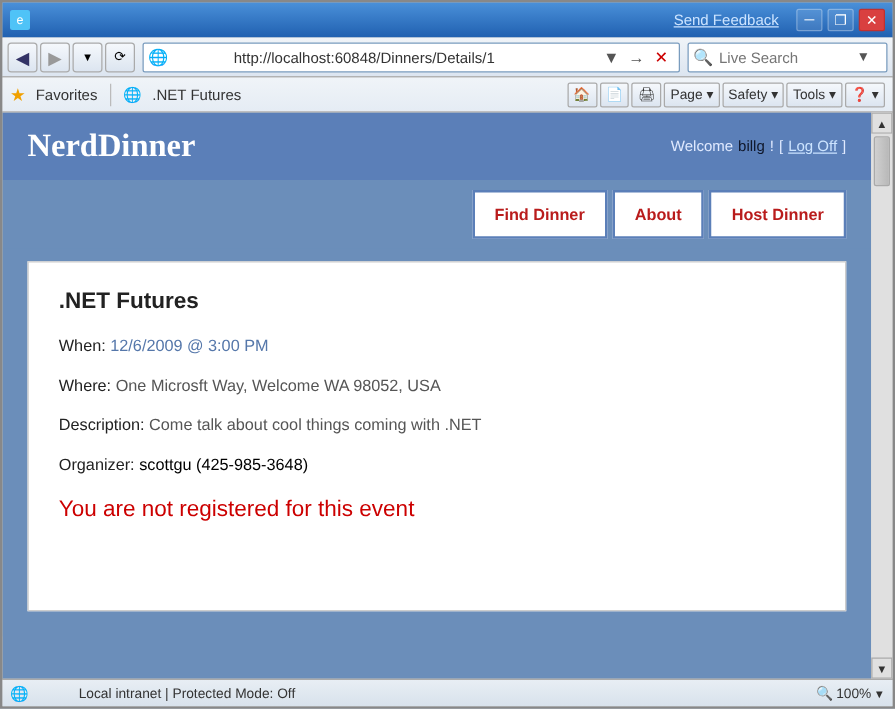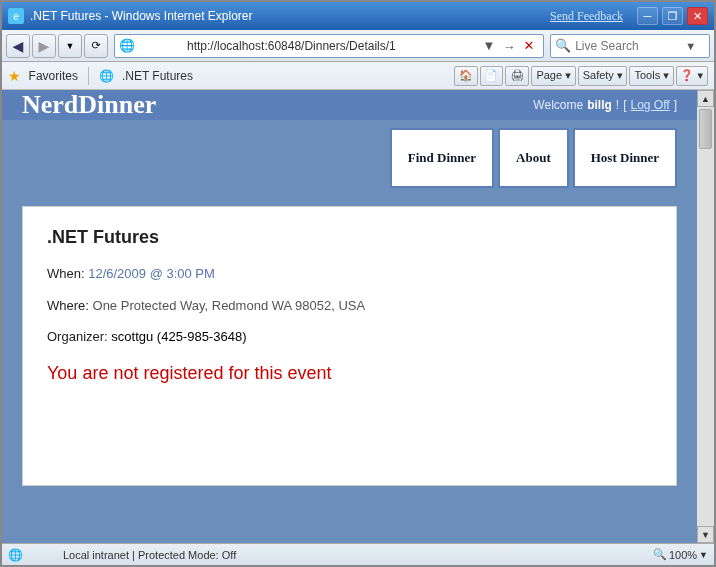--- a/index.html
+++ b/index.html
@@ -12,21 +12,21 @@
     .titlebar {
       background: linear-gradient(to bottom, #4a90d9, #2060b0);
       height: 28px; display: flex; align-items: center; justify-content: space-between; padding: 0 6px; flex-shrink: 0;
     }
     .titlebar-left { display: flex; align-items: center; gap: 6px; }
     .titlebar-icon { width: 16px; height: 16px; background: #4fc3f7; border-radius: 2px; display: flex; align-items: center; justify-content: center; font-size: 10px; color: white; }
     .titlebar-text { color: white; font-size: 12px; font-weight: normal; }
     .titlebar-right { display: flex; align-items: center; gap: 4px; }
     .titlebar-btn { width: 21px; height: 18px; display: flex; align-items: center; justify-content: center; font-size: 11px; color: white; cursor: pointer; border: 1px solid rgba(255,255,255,0.3); background: rgba(255,255,255,0.1); border-radius: 2px; }
     .titlebar-btn.close { background: #d94040; border-color: #c03030; }
-    .send-feedback { color: #cce4ff; font-size: 12px; text-decoration: underline; cursor: pointer; margin-right: 10px; font-family: Liberation Serif, serif; }
+    .send-feedback { color: #cce4ff; font-size: 12px; text-decoration: underline; cursor: pointer; margin-right: 10px; }
 
     
     .navbar {
       background: linear-gradient(to bottom, #f0f4f8, #dce5f0);
       height: 32px; display: flex; align-items: center; padding: 0 4px; gap: 2px; flex-shrink: 0; border-bottom: 1px solid #aaa;
     }
     .nav-btn { height: 24px; min-width: 24px; padding: 0 4px; display: flex; align-items: center; justify-content: center; background: linear-gradient(to bottom, #f5f8fc, #dce5f0); border: 1px solid #aaa; border-radius: 3px; cursor: pointer; font-size: 12px; }
     .nav-back { font-size: 14px; color: #336; }
     .nav-forward { font-size: 14px; color: #999; }
     .nav-refresh { font-size: 11px; }
@@ -74,31 +74,31 @@
     .statusbar {
       background: linear-gradient(to bottom, #e8eef4, #d8e2ec);
       height: 22px; display: flex; align-items: center; padding: 0 6px; border-top: 1px solid #aaa; flex-shrink: 0; gap: 8px;
     }
     .status-icon { font-size: 12px; color: #4a7fb5; }
     .status-text { font-size: 11px; color: #333; flex: 1; margin-left: 32px; }
     .status-zoom { font-size: 11px; color: #333; display: flex; align-items: center; gap: 2px; }
 
     
     .nd-header {
-      background: #5b7fb8; padding: 0 20px; display: flex; align-items: center; justify-content: space-between;
+      background: #5b7fb8; padding: 12px 20px; display: flex; align-items: center; justify-content: space-between;
     }
     .nd-title { color: white; font-size: 26px; font-weight: bold; font-family: Georgia, serif; }
     .nd-welcome { color: #e0eaff; font-size: 12px; display: flex; align-items: flex-start; gap: 4px; }
-    .nd-welcome-name { font-weight: bold; color: #ffffff; }
+    .nd-welcome-name { font-weight: normal; color: #0f172a; }
     .nd-logoff { color: #cce4ff; text-decoration: underline; cursor: pointer; }
 
     .nd-nav { background: #6b8eba; padding: 8px 20px; display: flex; justify-content: flex-end; gap: 4px; }
     .nd-nav-btn {
-      padding: 20px 16px; background: white; color: #0f172a; font-size: 13px; font-weight: bold;
-      border: 2px solid #5b7fb8; cursor: pointer; border-radius: 0; font-family: Liberation Serif, serif;
+      padding: 10px 16px; background: white; color: #b91c1c; font-size: 13px; font-weight: bold;
+      border: 2px solid #5b7fb8; cursor: pointer; border-radius: 0;
     }
 
     .nd-main { background: #6b8eba; padding: 10px 20px 20px 20px; }
     .nd-card {
       background: white; border: 1px solid #ccc; padding: 20px 24px; min-height: 280px;
     }
     .nd-card-title { font-size: 18px; font-weight: bold; color: #222; margin-bottom: 16px; }
     .nd-field { margin-bottom: 12px; font-size: 13px; line-height: 1.5; }
     .nd-field-label { font-weight: normal; color: #222; }
     .nd-field-value { color: #555; }
@@ -107,21 +107,20 @@
     .nd-not-registered { color: #cc0000; font-size: 18px; margin-top: 16px; font-weight: normal; }
   </style>
 </head>
 <body>
 
 <div class="window">
 
   <div class="titlebar">
     <div class="titlebar-left">
       <div class="titlebar-icon">e</div>
-      <span class="titlebar-text">.NET Futures - Windows Internet Explorer</span>
     </div>
     <div class="titlebar-right">
       <span class="send-feedback">Send Feedback</span>
       <div class="titlebar-btn">─</div>
       <div class="titlebar-btn">❐</div>
       <div class="titlebar-btn close">✕</div>
     </div>
   </div>
 
   <div class="navbar">
@@ -185,23 +184,27 @@
         <div class="nd-card">
           <div class="nd-card-title">.NET Futures</div>
 
           <div class="nd-field">
             <span class="nd-field-label">When:</span>
             <span class="nd-field-value blue">12/6/2009 @ 3:00 PM</span>
           </div>
 
           <div class="nd-field">
             <span class="nd-field-label">Where:</span>
-            <span class="nd-field-value">One Protected Way, Redmond WA 98052, USA</span>
-          </div>
-
+            <span class="nd-field-value">One Microsft Way, Welcome WA 98052, USA</span>
+          </div>
+
+          <div class="nd-field">
+            <span class="nd-field-label">Description:</span>
+            <span class="nd-field-value">Come talk about cool things coming with .NET</span>
+          </div>
 
           <div class="nd-field">
             <span class="nd-field-label">Organizer:</span>
             <span class="nd-field-value organizer">scottgu (425-985-3648)</span>
           </div>
 
           <div class="nd-not-registered">You are not registered for this event</div>
         </div>
       </div>
     </div>

